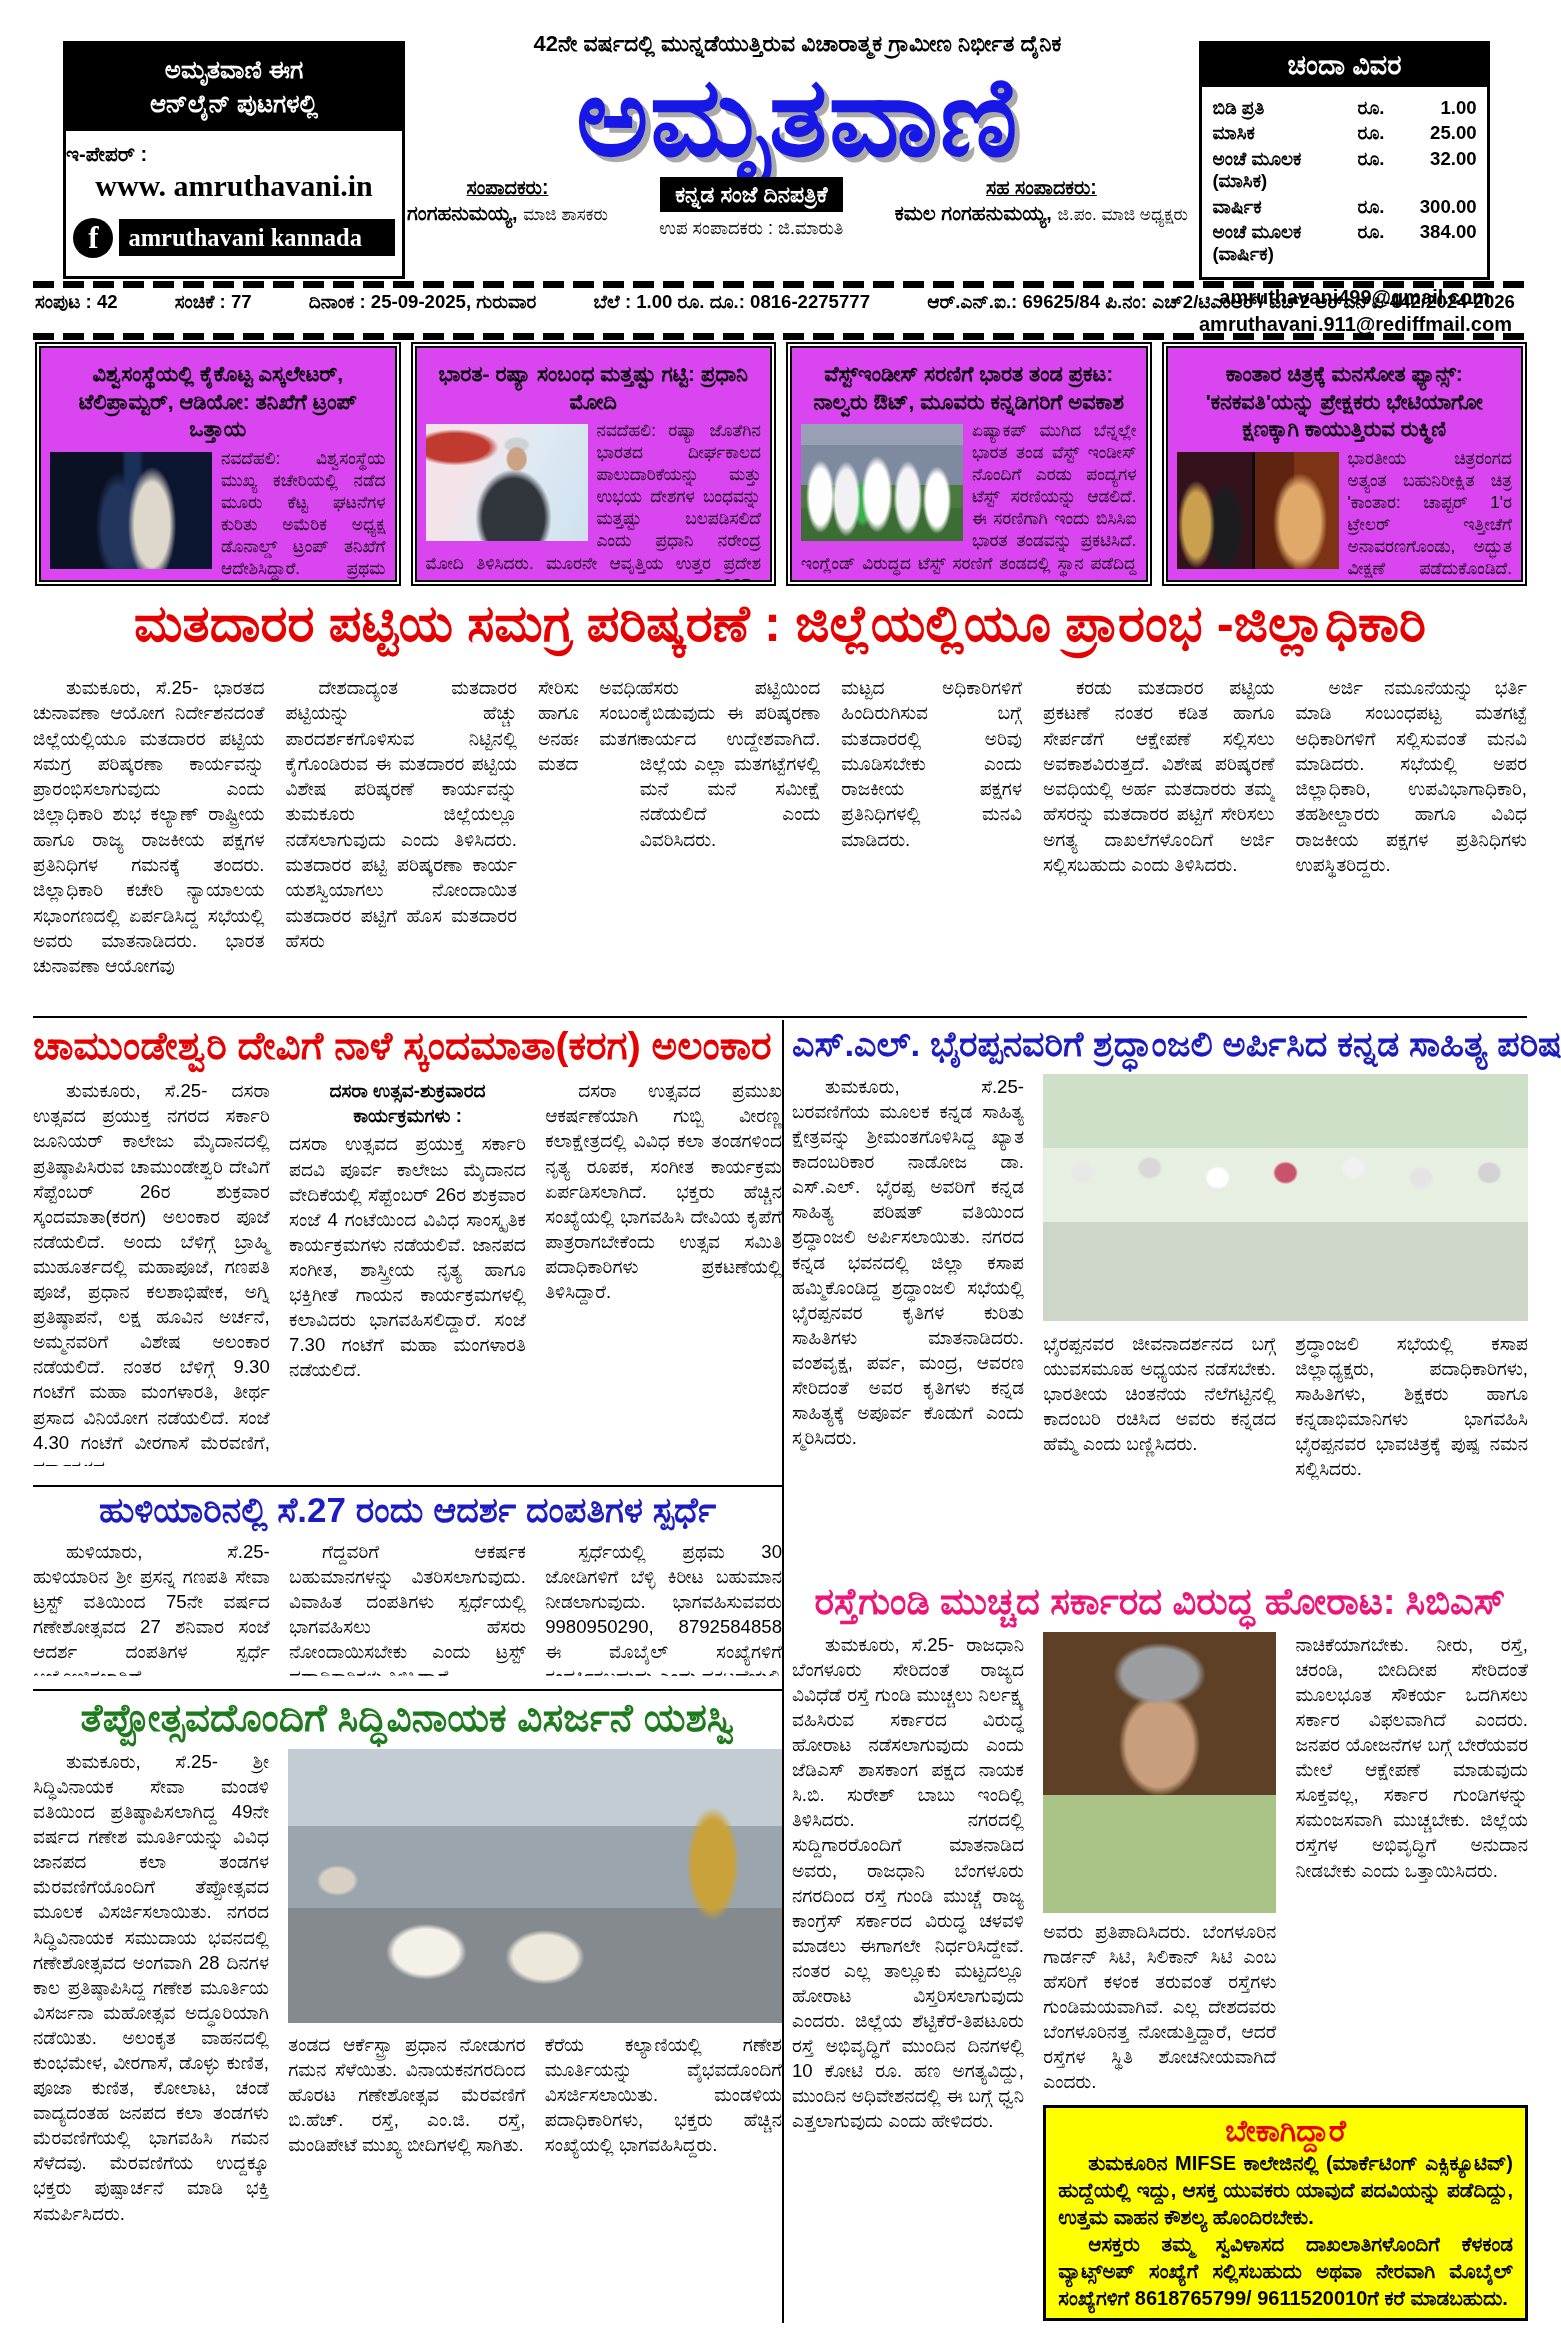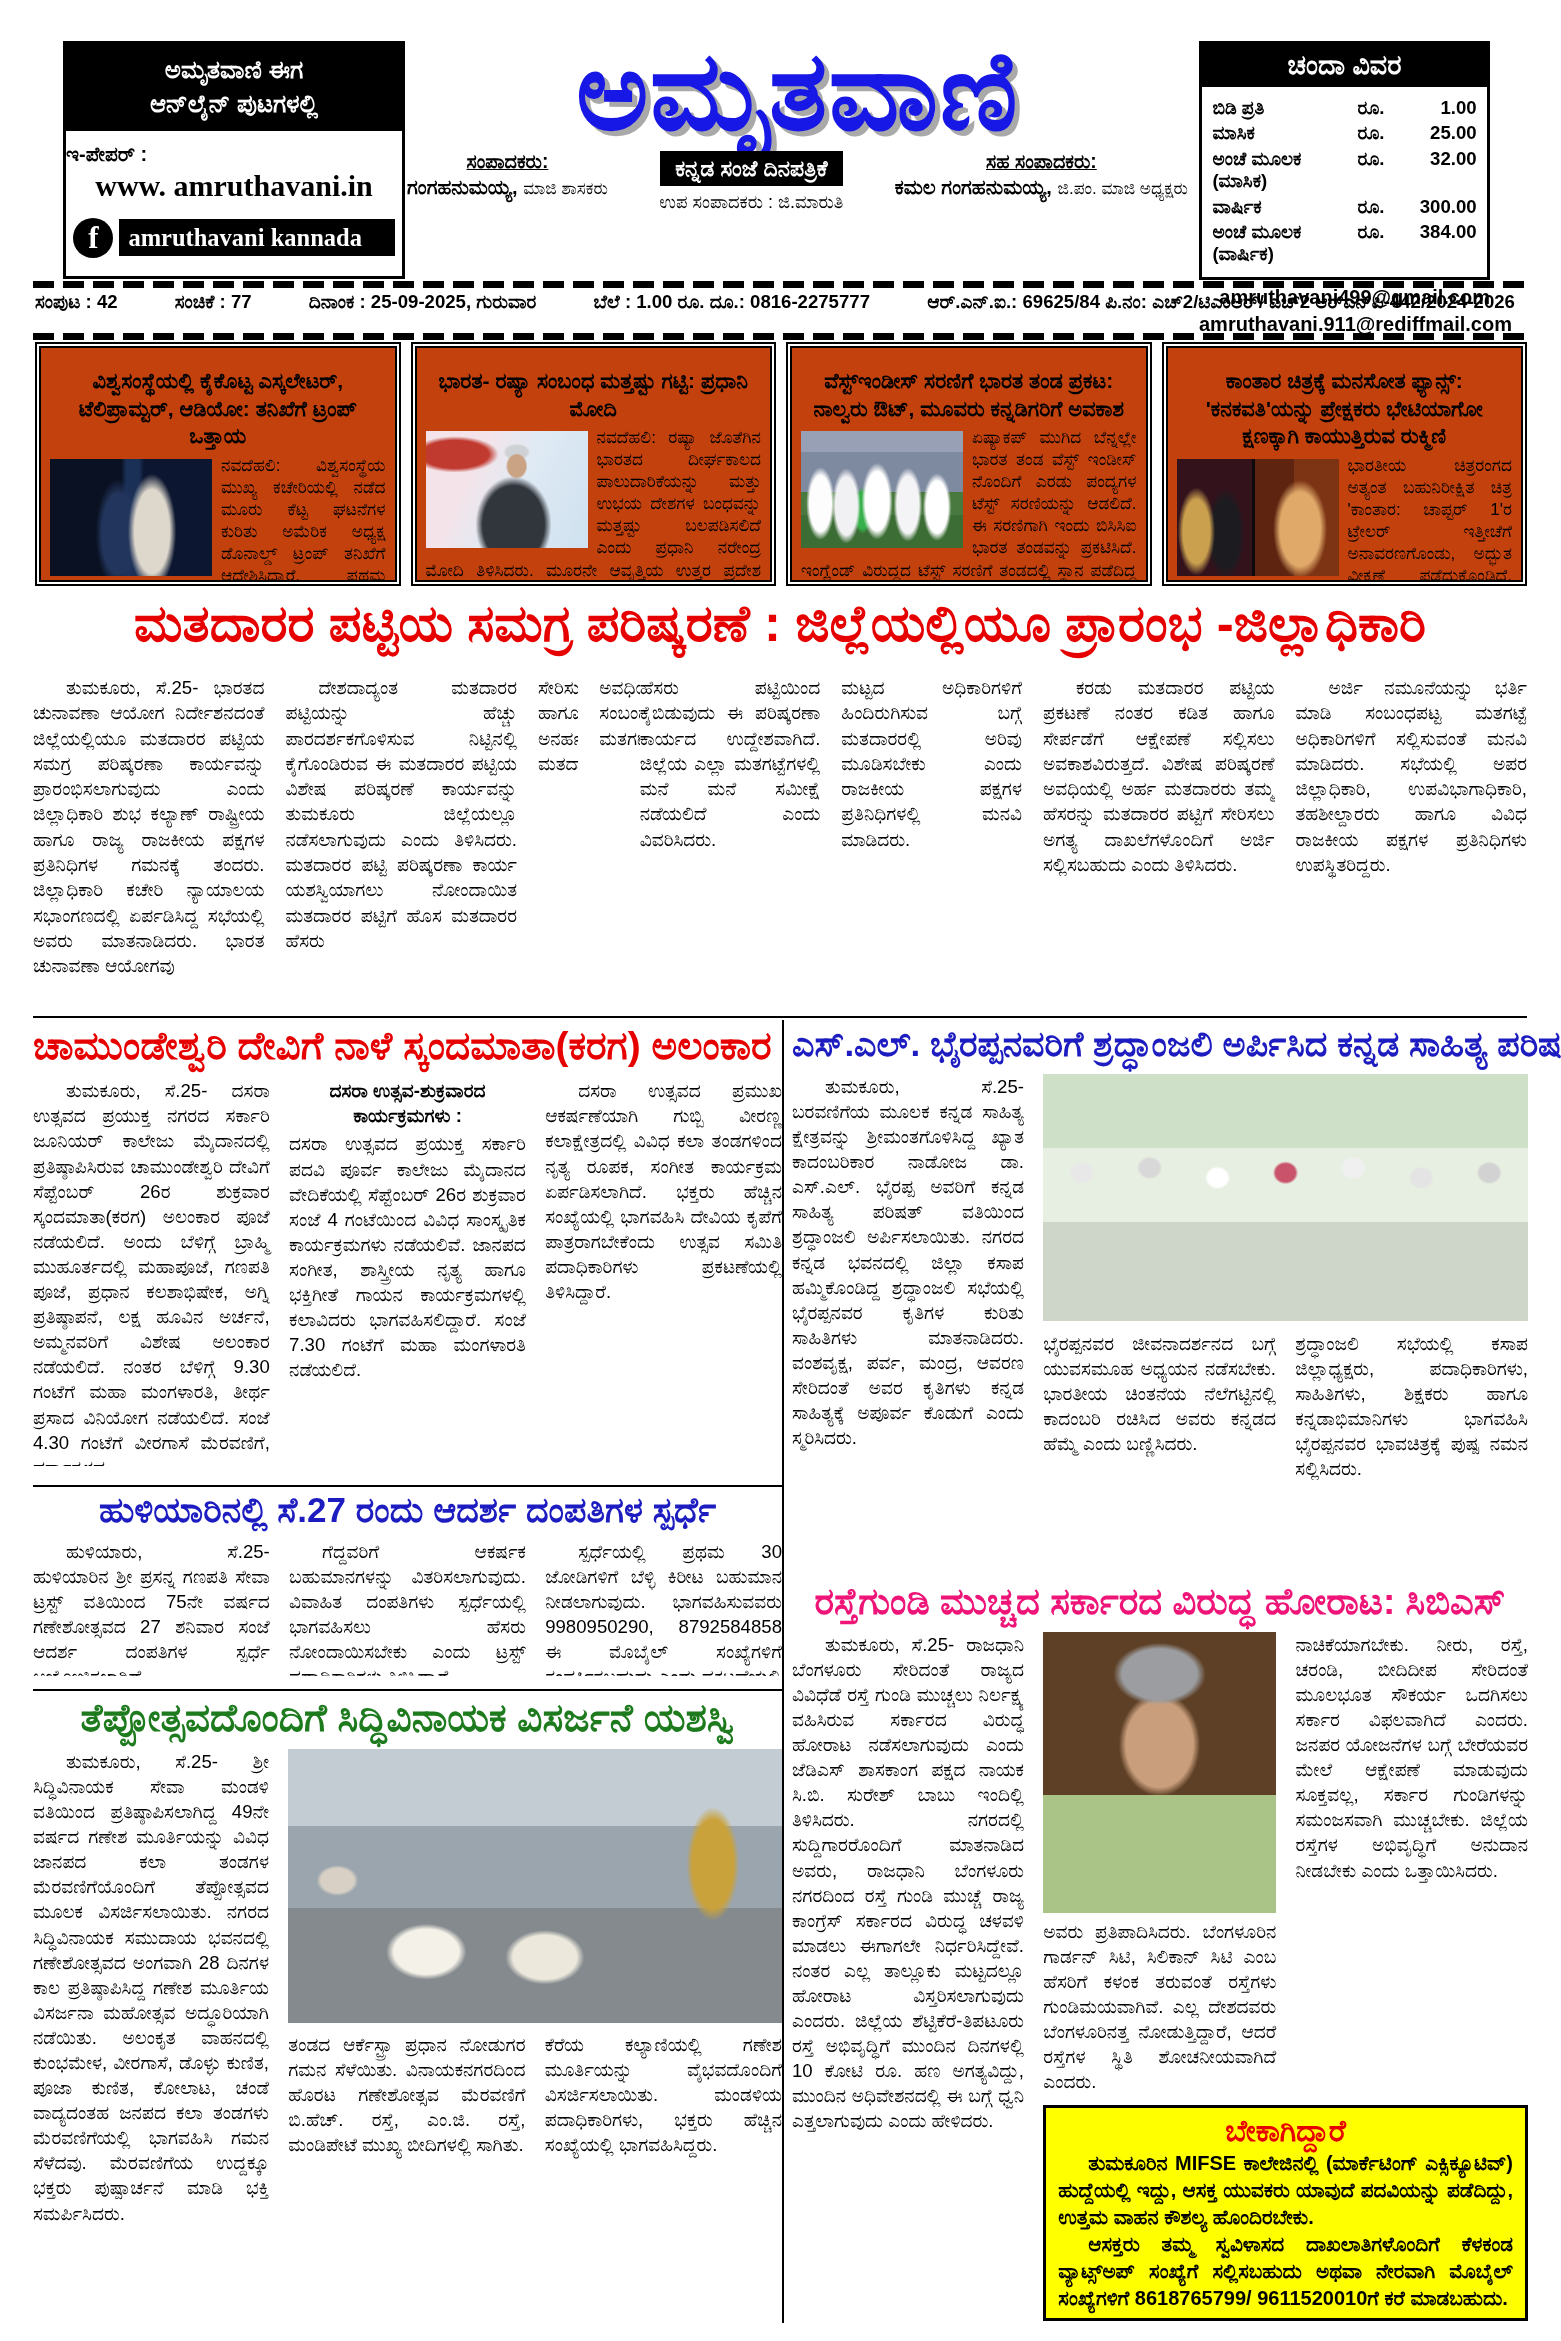--- a/index.html
+++ b/index.html
@@ -40,21 +40,21 @@
 
   
   .dash{position:absolute;left:33px;width:1494px;height:6.7px;
         background:repeating-linear-gradient(90deg,#000 0 21px,transparent 21px 30px)}
   .infobar{position:absolute;left:35px;top:291px;width:1480px;display:flex;justify-content:space-between;
            font-weight:bold;font-size:18.6px;white-space:nowrap}
 
   
   .topboxes{position:absolute;left:39px;top:346px;width:1484px;height:236px;display:grid;
             grid-template-columns:repeat(4,1fr);gap:18px}
-  .tbox{border:2.2px solid #000;outline:2.2px solid #000;outline-offset:2.2px;padding:19px 9px;overflow:hidden;background:#c2410c}
+  .tbox{border:2.2px solid #000;outline:2.2px solid #000;outline-offset:2.2px;padding:12px 9px;overflow:hidden;background:#d946ef}
   .tbox-h{font-weight:bold;font-size:21px;text-align:center;line-height:1.32;margin-bottom:4.5px}
   .tbox-img{float:left;width:162px;height:117px;margin:4.5px 9px 1.5px 0}
   .tbox-body{font-size:17px;text-align:justify;line-height:1.3}
 
   
   .main-h{position:absolute;left:33px;top:596px;width:1494px;text-align:center;font-size:51px;
           font-weight:bold;color:#e60000;line-height:1.1;white-space:nowrap}
   .main-cols{position:absolute;left:33px;top:675px;width:1494px;height:336px;display:grid;
              grid-template-columns:repeat(6,1fr);gap:0 21px;font-size:18.6px;text-align:justify;
              line-height:1.36;overflow:hidden}
@@ -175,20 +175,21 @@
   </div>
   <div class="hl-ep">ಇ-ಪೇಪರ್ :</div>
   <div class="hl-web">www. amruthavani.in</div>
   <div class="hl-fb">
     <span class="fb-ic">f</span>
     <span class="fb-bar">amruthavani kannada</span>
   </div>
 </div>
 
 <div class="hdr-center">
+  <div class="tagline">42ನೇ ವರ್ಷದಲ್ಲಿ ಮುನ್ನಡೆಯುತ್ತಿರುವ ವಿಚಾರಾತ್ಮಕ ಗ್ರಾಮೀಣ ನಿರ್ಭೀತ ದೈನಿಕ</div>
   <div class="mast-title">ಅಮೃತವಾಣಿ</div>
   <div class="ed-row">
     <div class="ed-cell">
       <div class="ed-label">ಸಂಪಾದಕರು:</div>
       <div class="ed-name"><span>ಗಂಗಹನುಮಯ್ಯ,</span>
         <small>ಮಾಜಿ ಶಾಸಕರು</small></div>
     </div>
     <div class="ed-cell">
       <span class="paper-type">ಕನ್ನಡ ಸಂಜೆ ದಿನಪತ್ರಿಕೆ</span>
       <div class="sub-ed">ಉಪ ಸಂಪಾದಕರು : ಜಿ.ಮಾರುತಿ</div>

